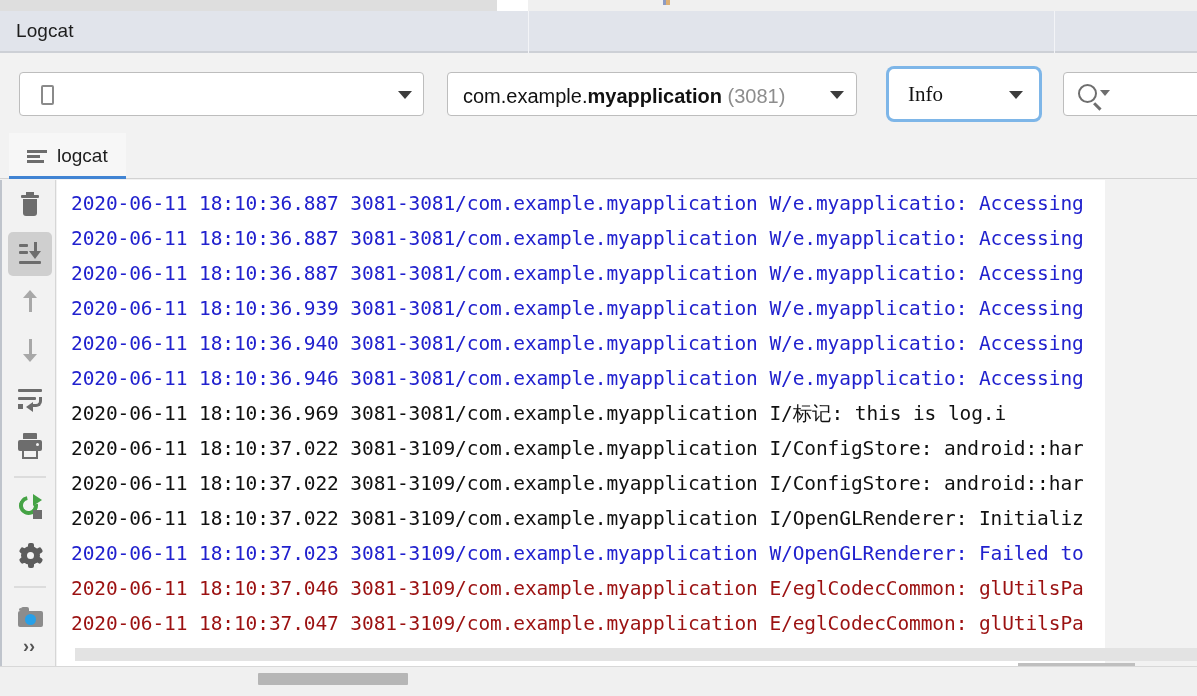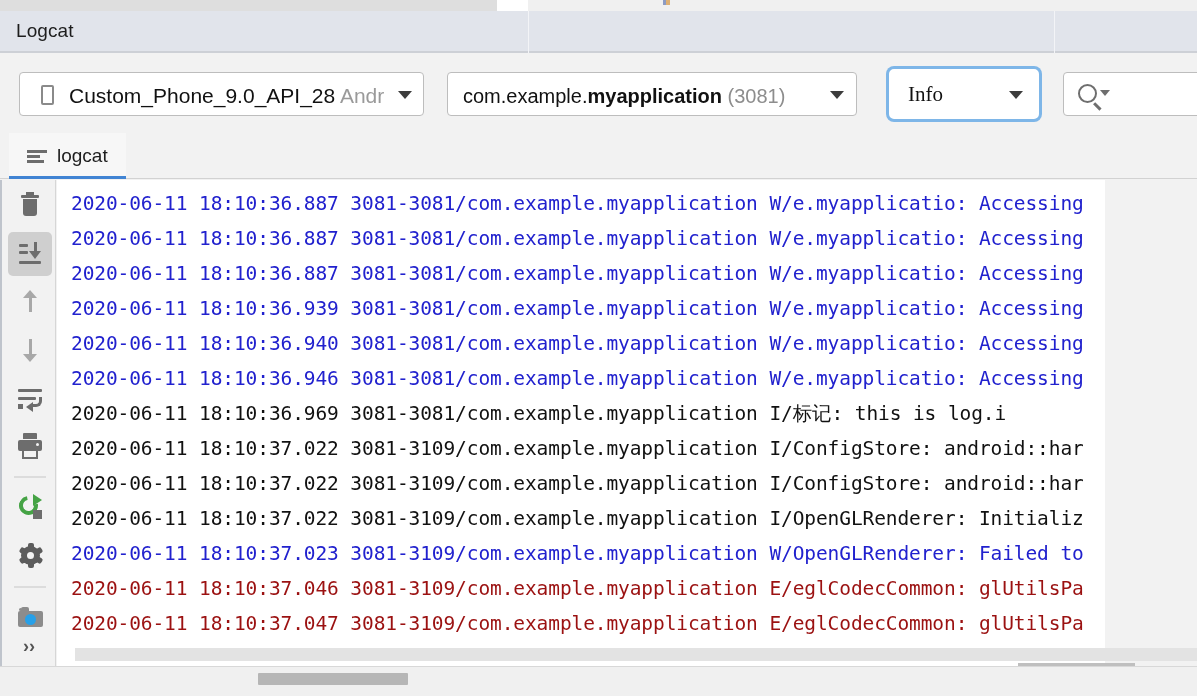--- a/index.html
+++ b/index.html
@@ -167,21 +167,20 @@
   <div class="header">
     <div class="header-title">Logcat</div>
     <div class="header-div d1"></div>
     <div class="header-div d2"></div>
   </div>
 
   <div class="filters">
 
     <div class="combo" id="device-combo">
       <span class="dev-icon"></span>
-      <span class="dev-text"><span>Custom_Phone_9.0_API_28</span> <span class="dim">Andr</span></span>
       <span class="arrow"></span>
     </div>
 
     <div class="combo" id="app-combo">
       <span class="app-text"><span>com.example.</span><b>myapplication</b> <span class="pid">(3081)</span></span>
       <span class="arrow"></span>
     </div>
 
     <div class="combo" id="level-combo">
       <span class="level-text">Info</span>

